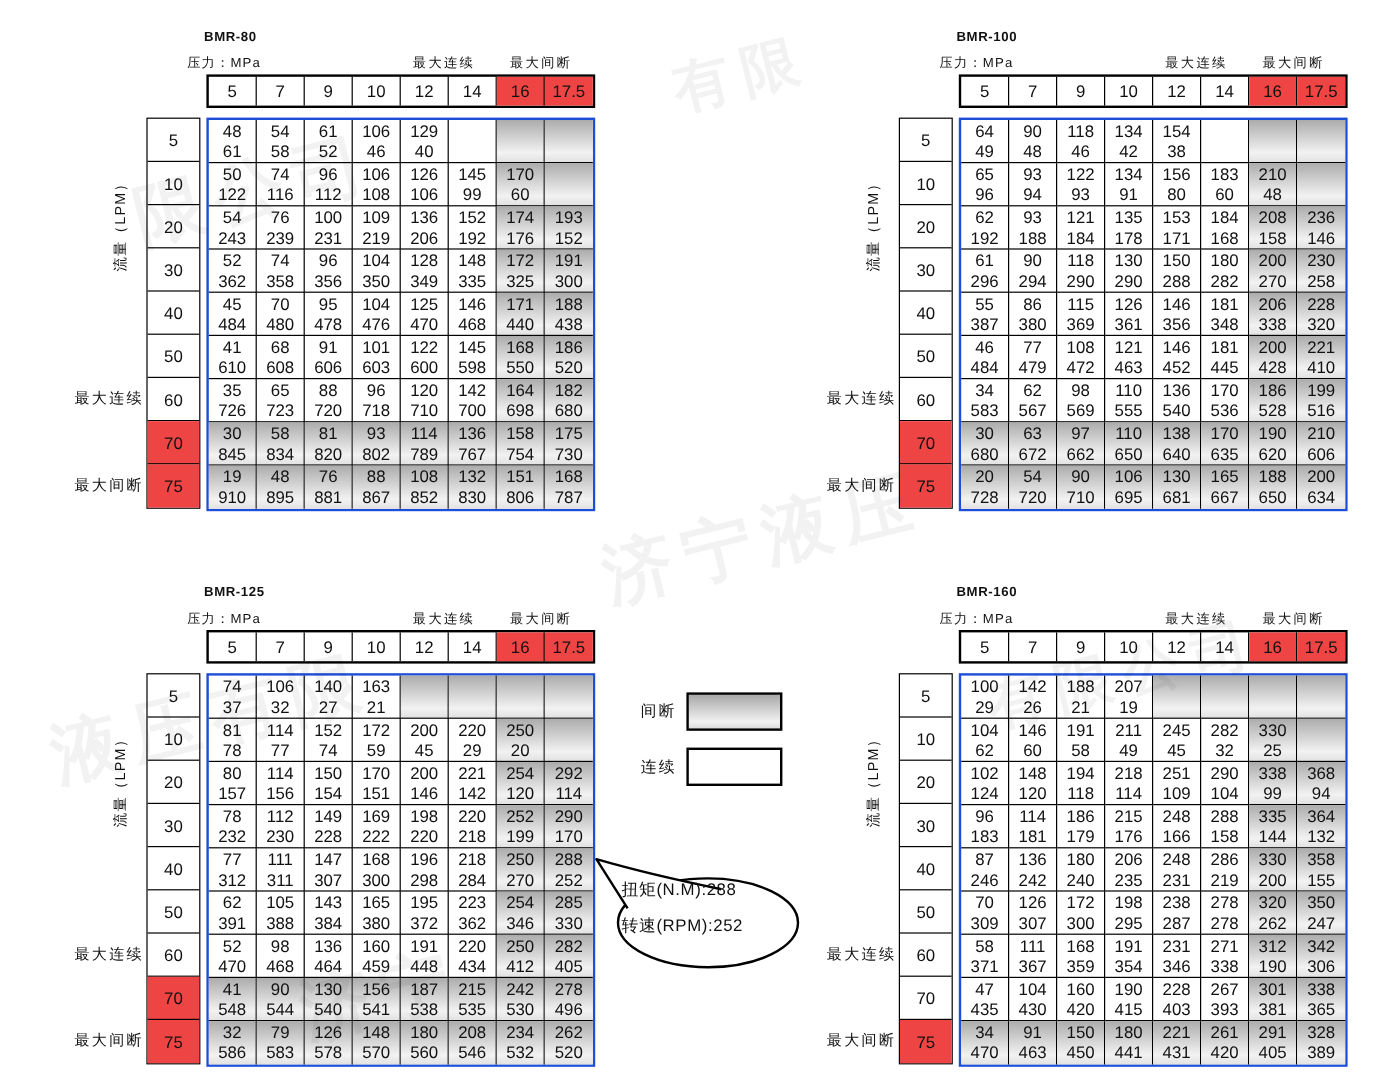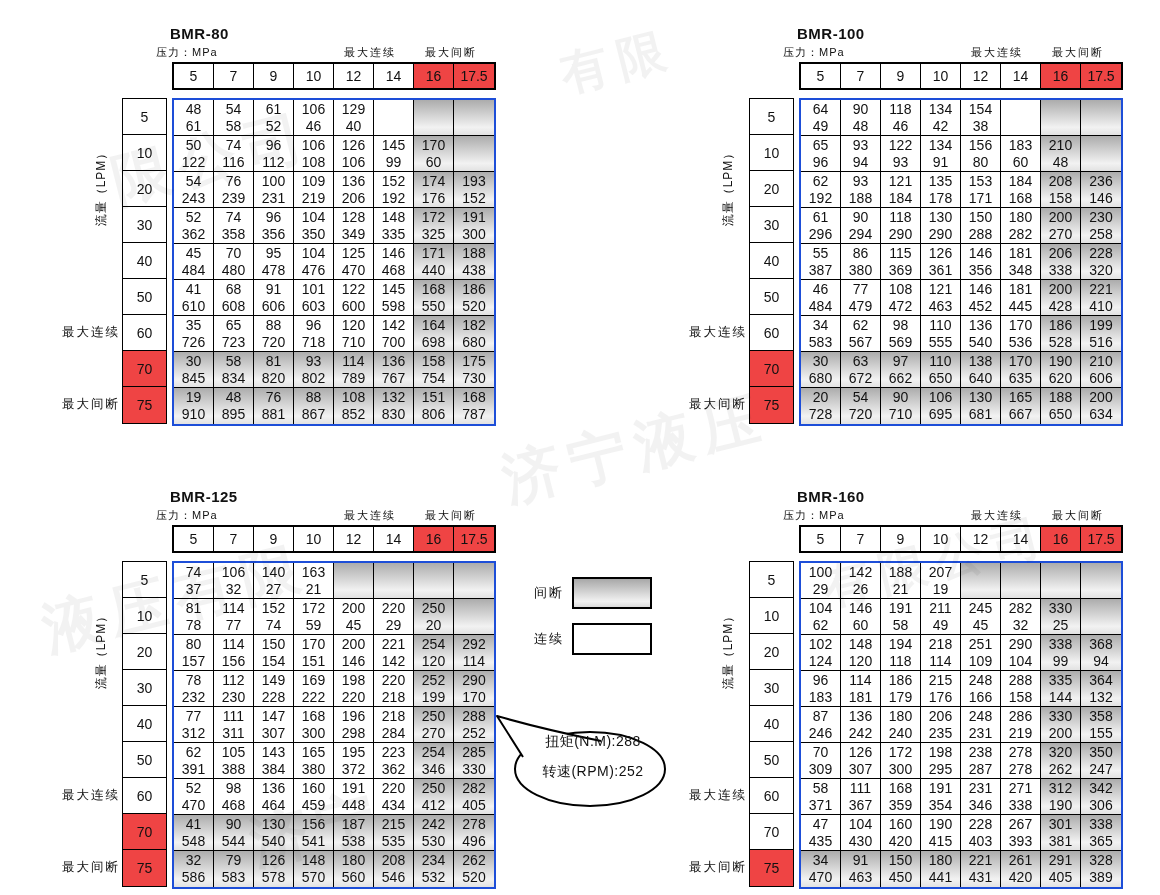--- a/index.html
+++ b/index.html
@@ -7,21 +7,21 @@
     width:1160px;height:895px;position:relative;background:#fff;
     font-family:"Liberation Sans",sans-serif;color:#111;overflow:hidden;
   }
   
   .tbl{position:absolute;width:436px;height:412px}
   .pos-t0{left:63px;top:25px}
   .pos-t1{left:690px;top:25px}
   .pos-t2{left:63px;top:488px}
   .pos-t3{left:690px;top:488px}
 
-  .title{position:absolute;left:107px;top:0;font-size:15px;font-weight:700;letter-spacing:.5px}
+  .title{position:absolute;left:107px;top:0;font-size:11px;font-weight:700;letter-spacing:.5px}
   .prow{position:absolute;left:93px;top:20px;width:321px;height:15px;font-size:11px}
   .prow .p1{position:absolute;left:0;letter-spacing:1px}
   .prow .p2{position:absolute;right:81px;letter-spacing:2px}
   .prow .p3{position:absolute;right:0;letter-spacing:2px}
 
   .hdr{position:absolute;left:109px;top:37px;display:flex;border:2px solid #000;background:#fff}
   .hcell{width:40px;height:24px;box-sizing:border-box;border-right:1px solid #000;
          display:flex;align-items:center;justify-content:center;font-size:14px}
   .hcell:last-child{border-right:none}
 
@@ -50,21 +50,21 @@
 
   
   .legend{position:absolute;left:498px;top:577px;width:170px}
   .lrow{display:flex;align-items:center;margin-bottom:14px}
   .llab{width:66px;text-align:right;font-size:13px;letter-spacing:2px;padding-right:8px}
   .lbox{width:80px;height:32px;border:2px solid #000;box-sizing:border-box;background:#fff}
   .lbox.grad{background:linear-gradient(180deg,#a8a8a8 0%,#f2f2f2 80%,#dcdcdc 100%)}
 
   
   .callout-svg{position:absolute;left:470px;top:695px;width:230px;height:125px}
-  .co-line{position:absolute;width:150px;text-align:center;font-size:14px;letter-spacing:.5px}
+  .co-line{position:absolute;width:150px;text-align:left;font-size:14px;letter-spacing:.5px}
   .co1{left:518px;top:733px}
   .co2{left:518px;top:763px}
 
   
   .wm{position:absolute;color:rgba(0,0,0,0.05);font-weight:700;letter-spacing:10px;
       transform:rotate(-14deg);pointer-events:none;z-index:6;mix-blend-mode:multiply;
       font-size:58px;white-space:nowrap}
   .wm1{left:110px;top:120px}
   .wm2{left:500px;top:410px}
   .wm3{left:40px;top:560px}

